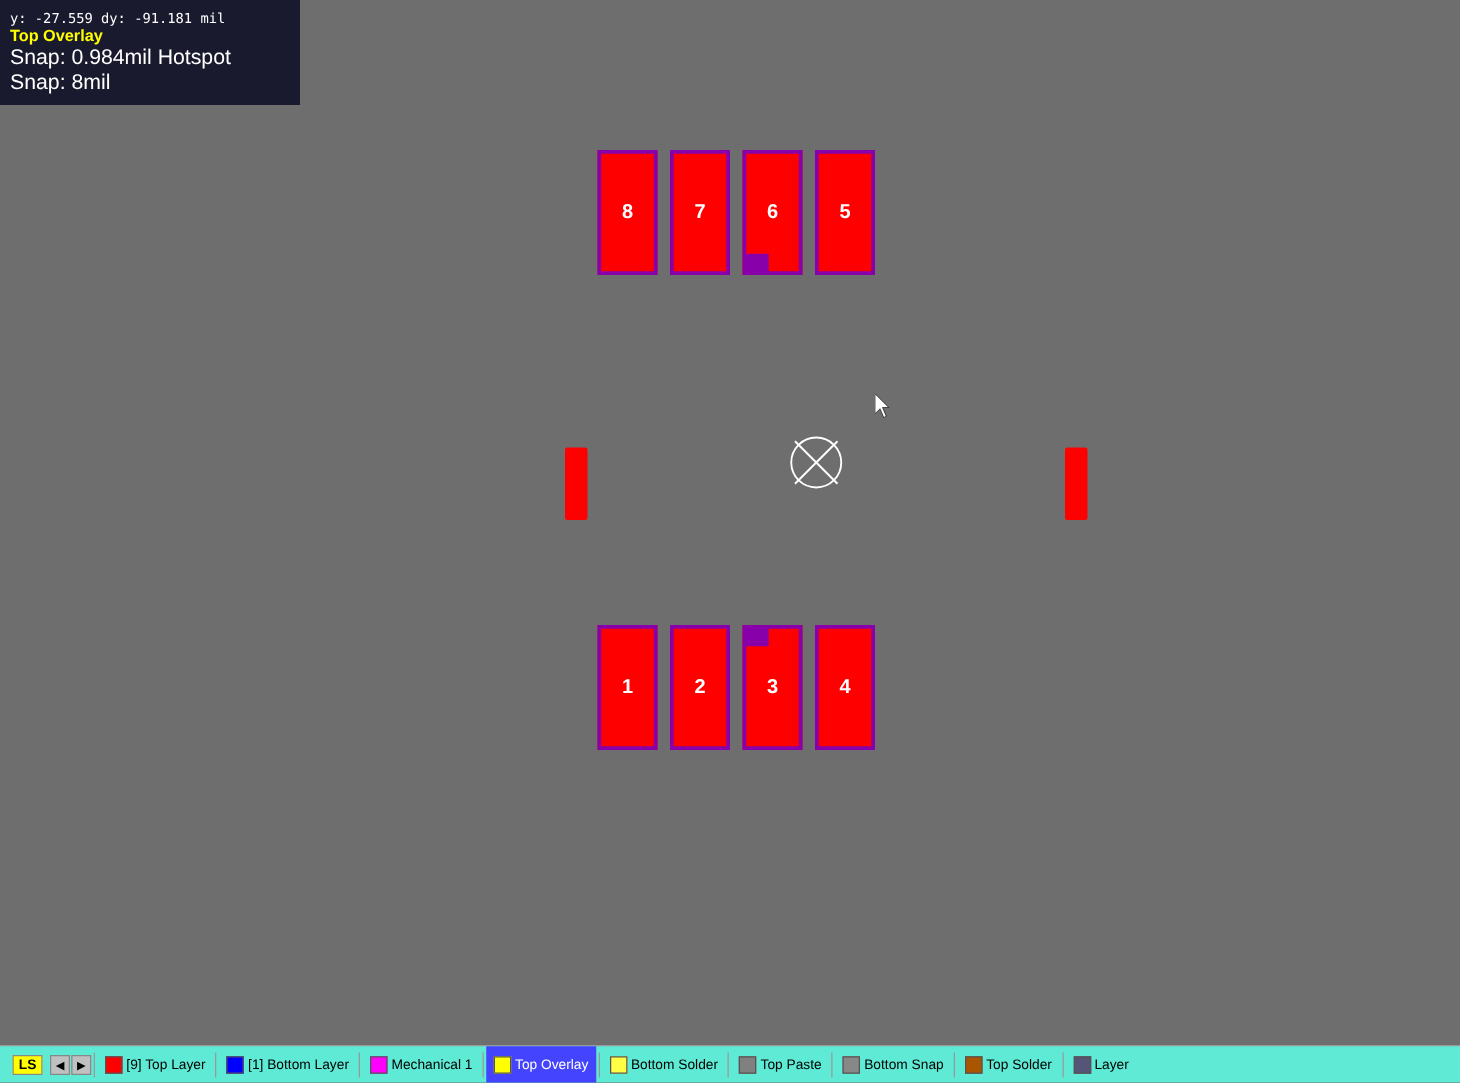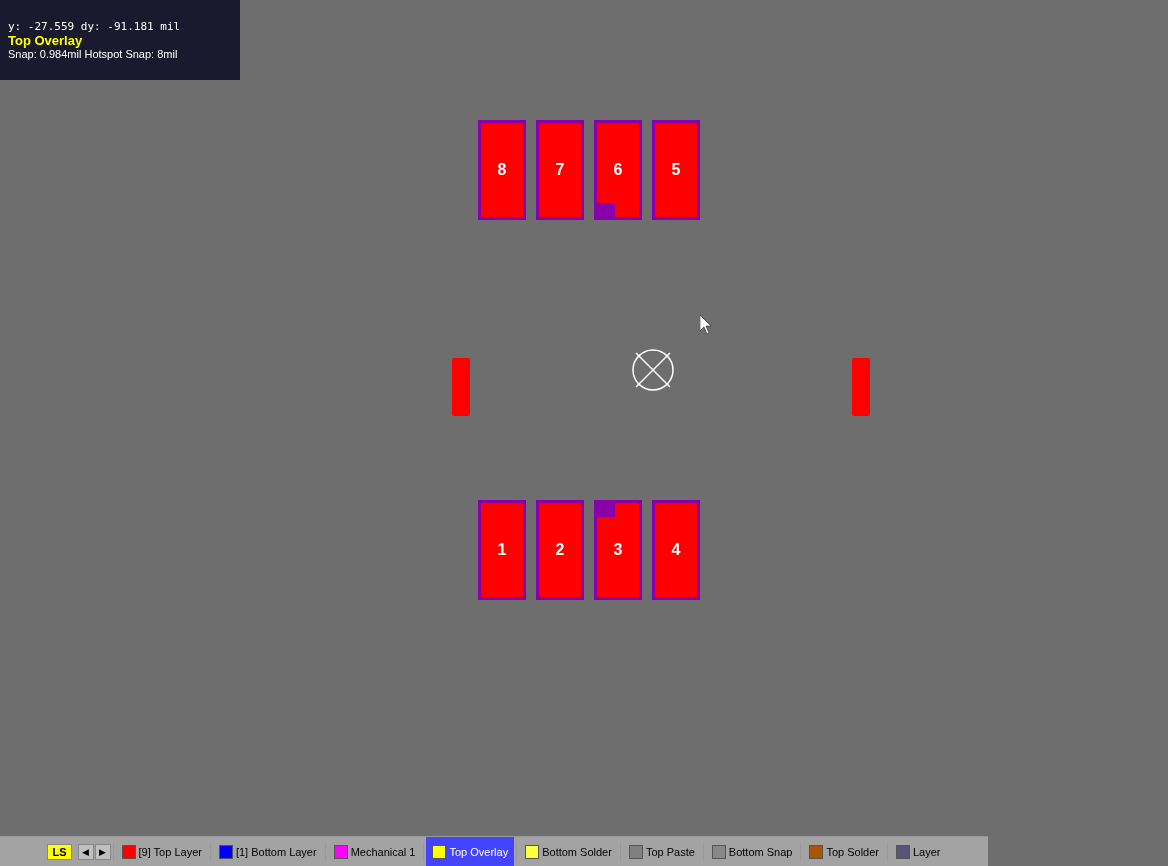--- a/index.html
+++ b/index.html
@@ -12,36 +12,36 @@
       position: relative;
     }
 
     
     #info-panel {
       position: absolute;
       top: 0;
       left: 0;
       width: 240px;
       background: #1a1a2e;
-      padding: 20px 8px;
+      padding: 8px 8px;
       z-index: 10;
     }
     #info-panel .coords {
       color: #ffffff;
       font-size: 11px;
       font-family: monospace;
     }
     #info-panel .layer-name {
       color: #ffff00;
       font-size: 13px;
       font-weight: bold;
     }
     #info-panel .snap-info {
       color: #ffffff;
-      font-size: 11px;
+      font-size: 17px;
     }
 
     
     #pcb-canvas {
       position: absolute;
       top: 0;
       left: 0;
       width: 1168px;
       height: 836px;
       background: #6e6e6e;
@@ -151,29 +151,28 @@
       width: 16px;
       height: 16px;
       pointer-events: none;
     }
 
     
     #bottom-toolbar {
       position: absolute;
       bottom: 0;
       left: 0;
-      width: 988px;
+      width: 1168px;
       height: 30px;
-      background: #a3a3a3;
+      background: #5eead4;
       display: flex;
       align-items: center;
       padding: 0 4px;
       gap: 0;
       border-top: 1px solid #999;
-      justify-content: center;
     }
 
     .toolbar-item {
       display: flex;
       align-items: center;
       gap: 3px;
       padding: 0 6px;
       height: 100%;
       font-size: 11px;
       white-space: nowrap;

